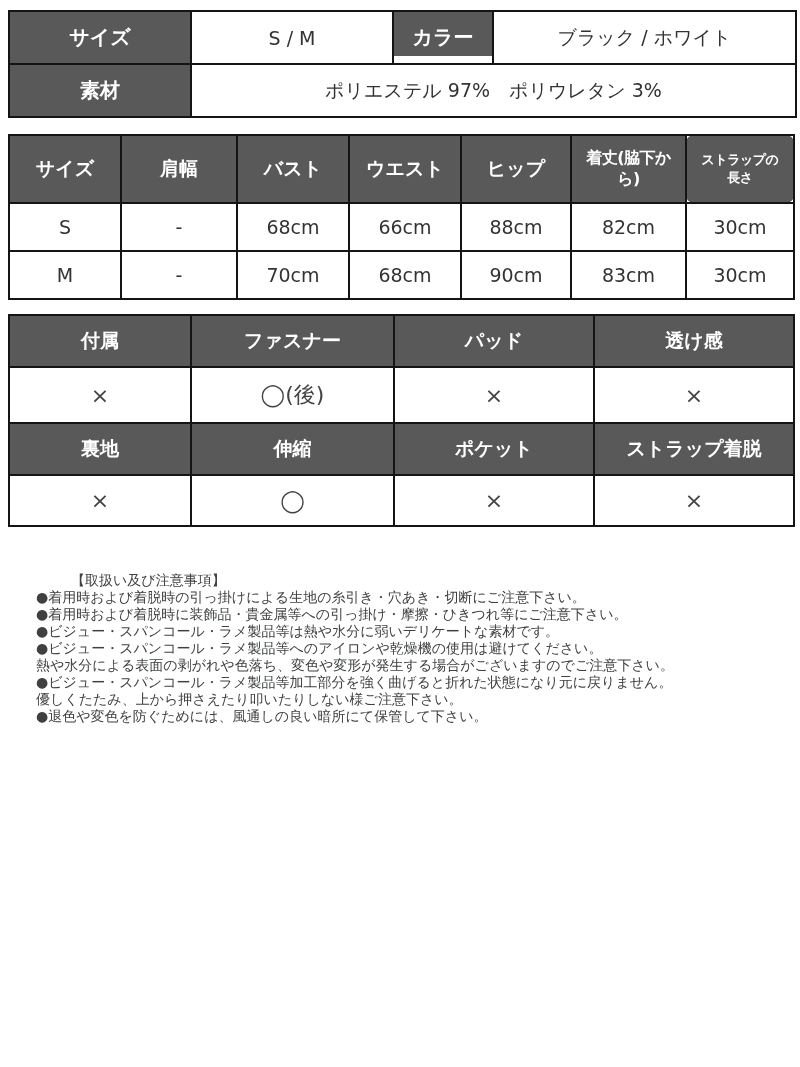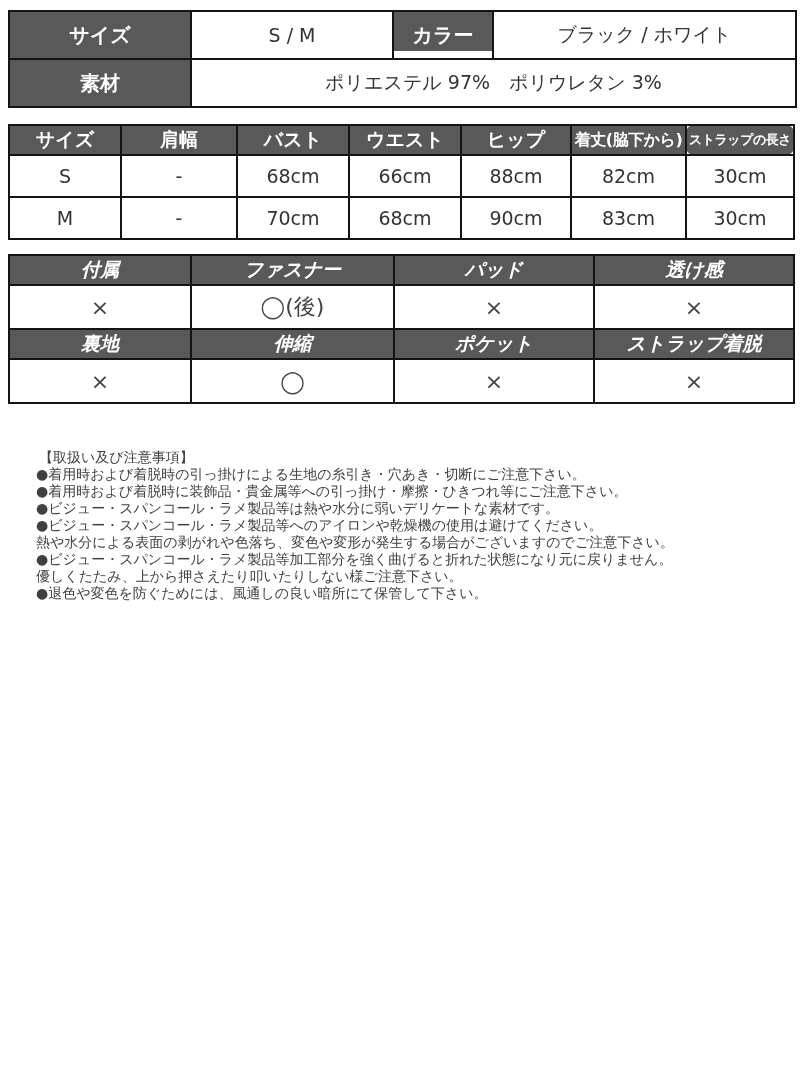--- a/index.html
+++ b/index.html
@@ -3,47 +3,47 @@
 <meta charset="utf-8">
 <style>
   html,body{margin:0;padding:0;}
   body{
     width:800px;height:1067px;overflow:hidden;background:#ffffff;
     font-family:"DejaVu Sans","Liberation Sans",sans-serif;
     -webkit-font-smoothing:antialiased;
   }
   .wrap{padding:10px 0 0 8px;}
   table{border-collapse:collapse;table-layout:fixed;width:787px;background:#fff;}
-  td,th{border:2px solid #141414;text-align:center;vertical-align:middle;padding:0;overflow:hidden;}
+  td,th{border:2px solid #141414;text-align:center;vertical-align:middle;padding:12px;overflow:hidden;}
   th{background:#595959;color:#ffffff;font-weight:bold;font-size:19px;}
   td{color:#333333;font-size:19px;font-weight:normal;}
 
   
   .spec-table tr{height:48px;}
   .spec-table th{font-size:20px;}
   .spec-table .cut-bottom{
     background:linear-gradient(to bottom,#595959 0,#595959 calc(100% - 7px),#ffffff calc(100% - 7px));
   }
 
   
   .size-table{margin-top:16px;}
   .size-table thead tr{height:30px;}
   .size-table tbody tr{height:42px;}
   .size-table th.small{font-size:16px;letter-spacing:-0.5px;}
   .size-table th.smaller{font-size:13px;letter-spacing:-0.5px;border-radius:8px;}
 
   
   .feat-table{margin-top:14px;}
-  .feat-table tr.hdr{height:30px;font-style:italic;}
+  .feat-table tr.hdr{height:30px;}
   .feat-table tr.val{height:44px;}
   .feat-table td{font-size:22px;color:#444444;}
 
   
   .notes{margin-top:45px;padding-left:28px;color:#3f4040;font-size:14px;line-height:17px;}
-  .notes .title{padding-left:3px;}
+  .notes .title{padding-left:3px;margin-left:32px;}
   .notes div{white-space:nowrap;}
 </style>
 </head>
 <body>
 
 <div class="wrap">
 
   <table class="spec-table">
     <colgroup>
         <col style="width:182px">

